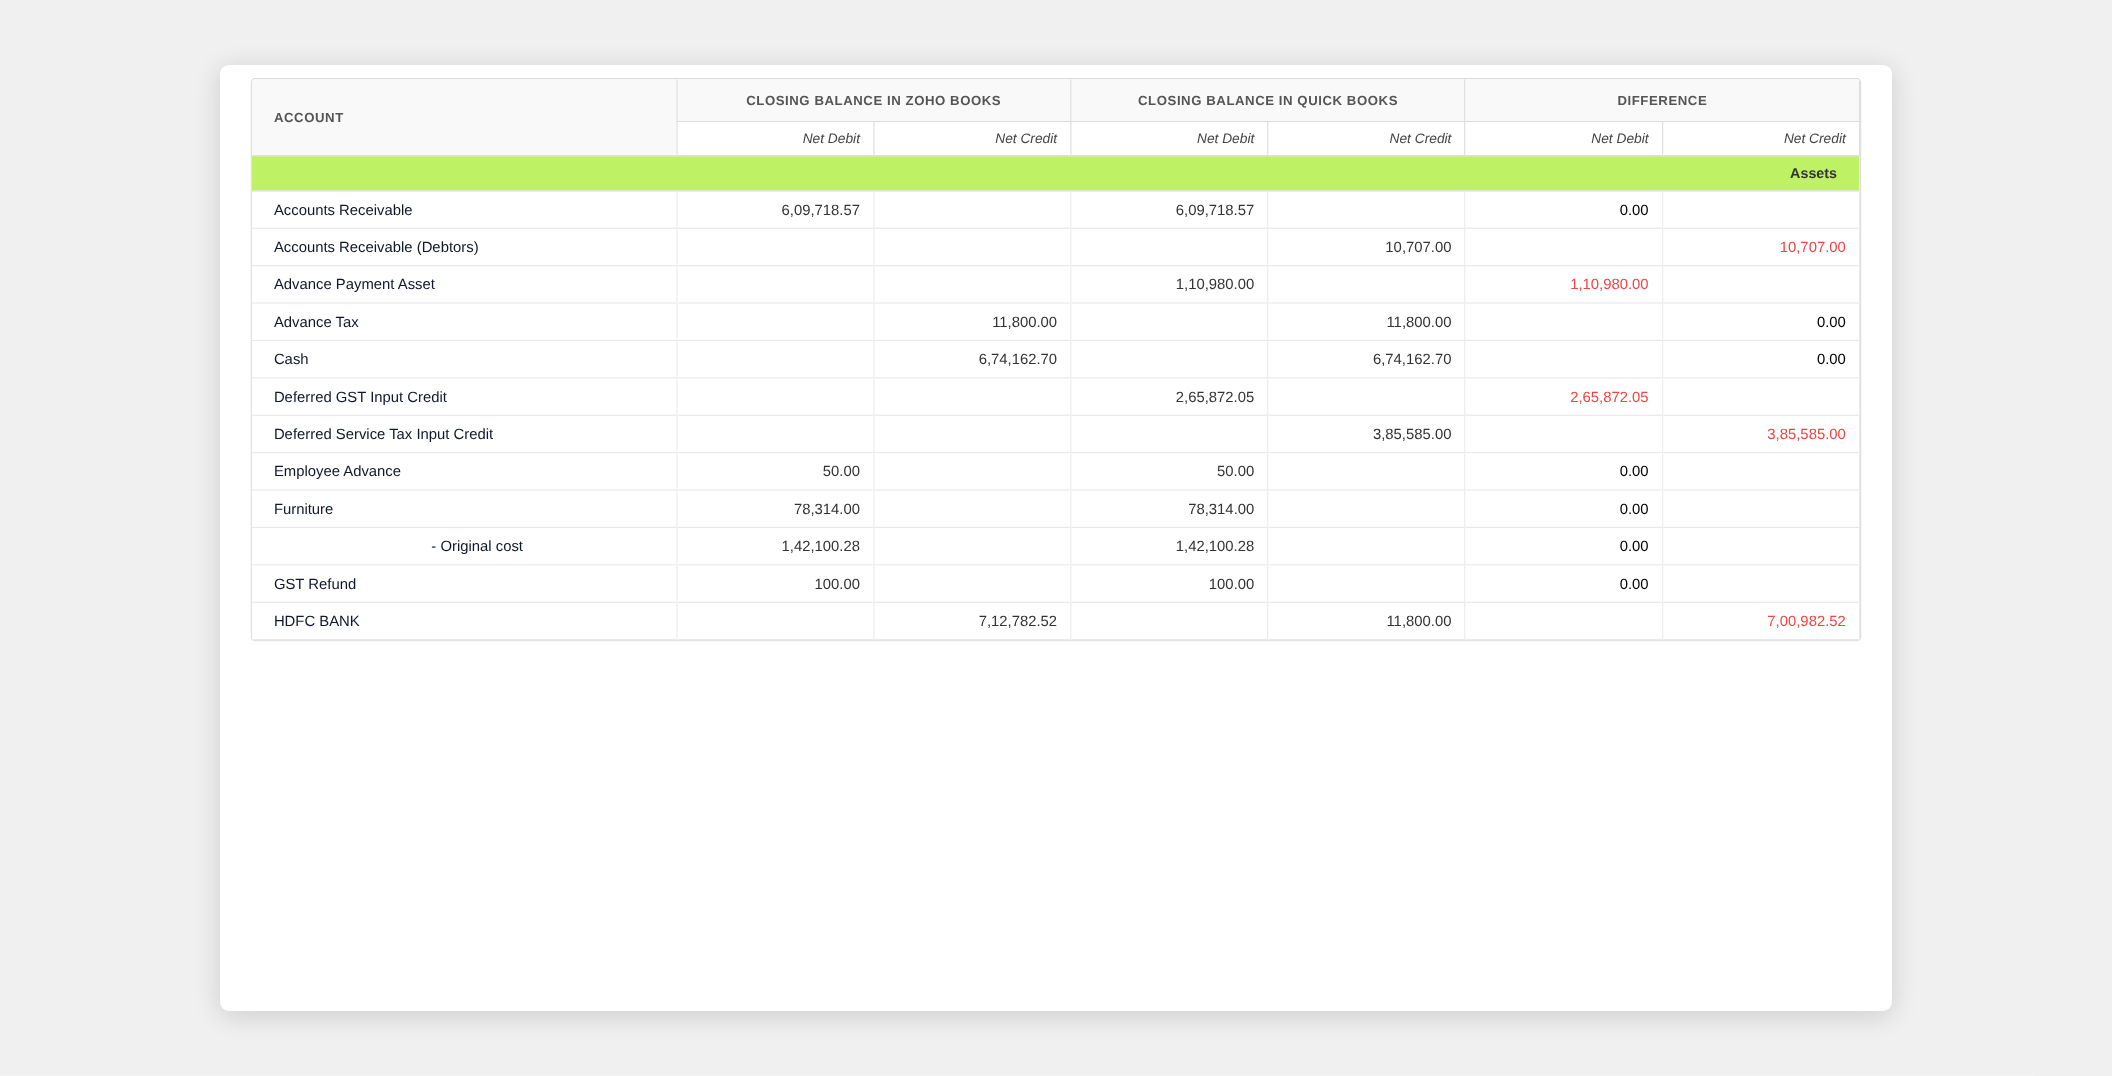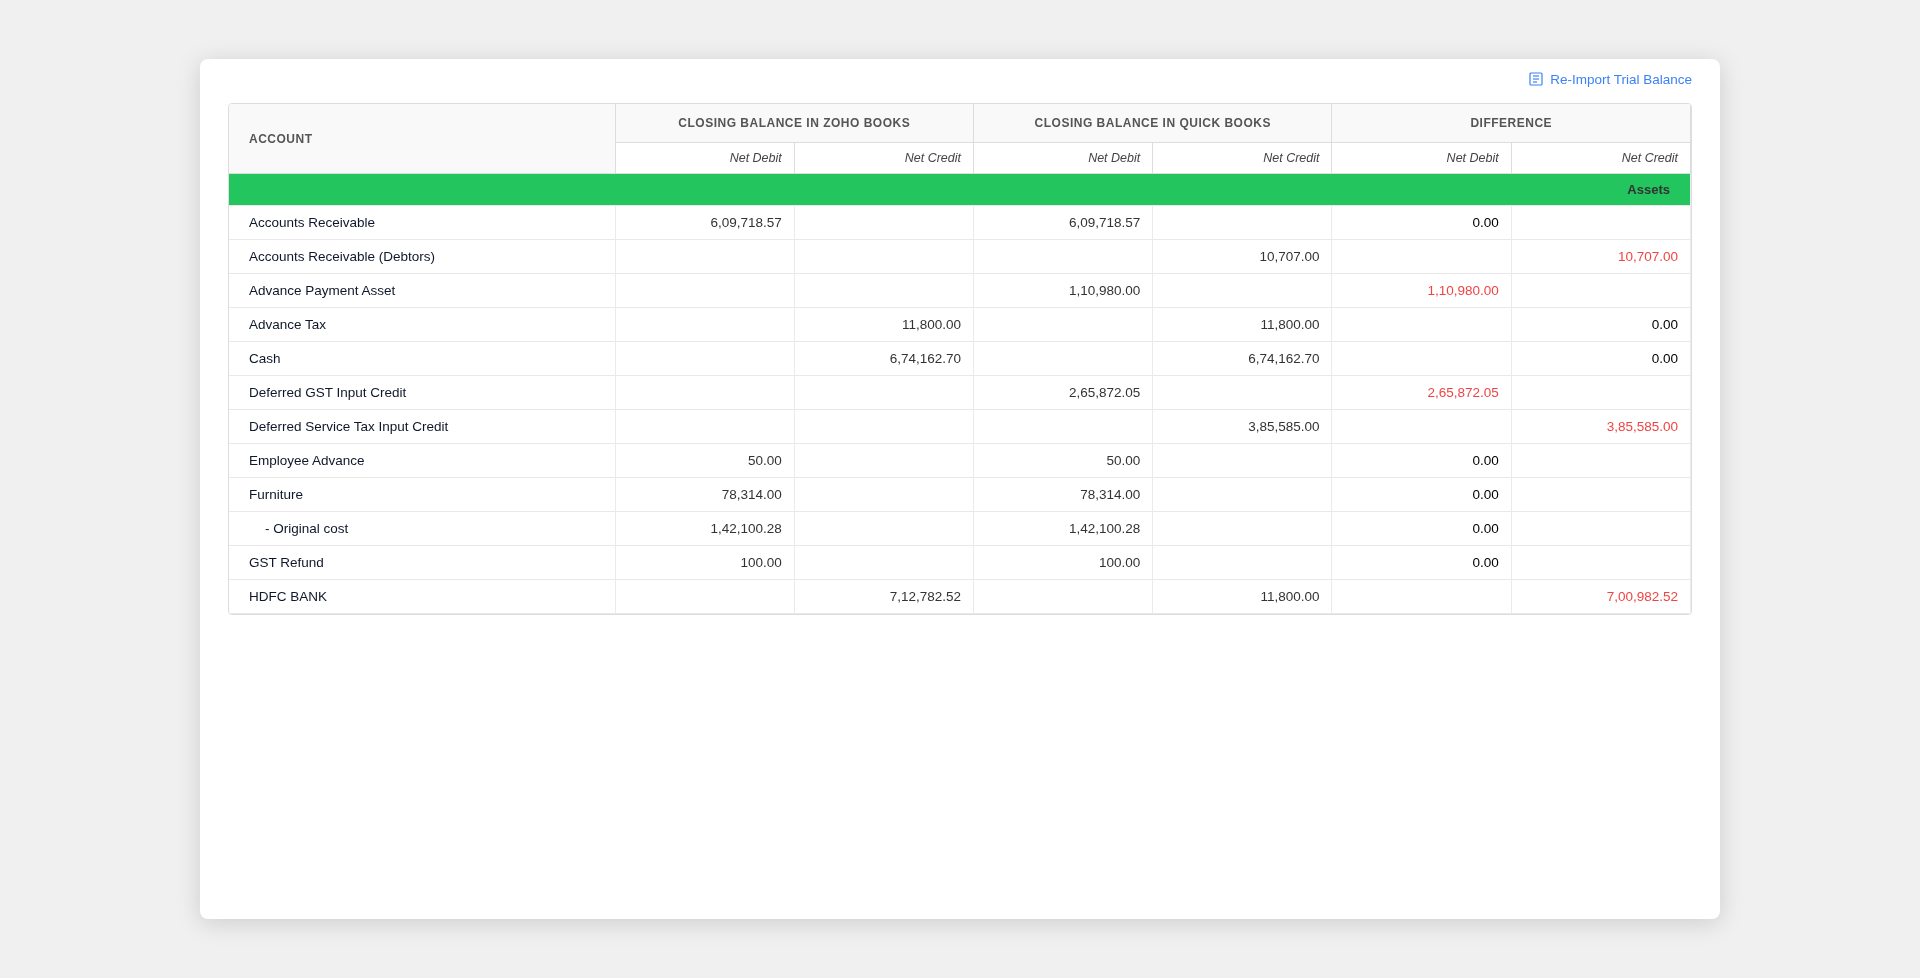--- a/index.html
+++ b/index.html
@@ -110,21 +110,21 @@
       background: #fff;
       border-bottom: 1px solid #ddd;
       border-right: 1px solid #ddd;
       text-align: right;
       font-size: 12.5px;
       font-weight: 400;
       color: #444;
       padding: 8px 12px;
     }
     .group-row td {
-      background: #22c55e;
+      background: #bef264;
       font-size: 13px;
       font-weight: 600;
       color: #333;
       padding: 8px 20px;
       border-bottom: 1px solid #e8e8e8;
     }
     tbody tr {
       border-bottom: 1px solid #e8e8e8;
     }
     tbody td {
@@ -135,40 +135,30 @@
       text-align: right;
     }
     tbody td.account-cell {
       text-align: left;
       padding-left: 20px;
       color: #0f172a;
       cursor: pointer;
     }
     tbody td.account-cell.indent {
       padding-left: 36px;
+      text-align: center;
     }
     .val-green { color: #000000; }
     .val-red { color: #ef4444; }
   </style>
 </head>
 <body>
 
 <div class="modal-overlay">
   <div class="modal-body">
-    <div class="top-bar">
-      <button class="re-import-btn">
-        <svg width="16" height="16" viewBox="0 0 16 16" fill="none">
-          <rect x="2" y="2" width="12" height="12" rx="1" stroke="#3b82f6" stroke-width="1.2" fill="none"></rect>
-          <line x1="5" y1="5" x2="11" y2="5" stroke="#3b82f6" stroke-width="1.2"></line>
-          <line x1="5" y1="8" x2="11" y2="8" stroke="#3b82f6" stroke-width="1.2"></line>
-          <line x1="5" y1="11" x2="9" y2="11" stroke="#3b82f6" stroke-width="1.2"></line>
-        </svg>
-        <span>Re-Import Trial Balance</span>
-      </button>
-    </div>
     <div class="table-wrapper">
       <table>
         <thead>
           <tr class="header-top">
             <th class="account-th col-account" rowspan="2">ACCOUNT</th>
             <th colspan="2">CLOSING BALANCE IN ZOHO BOOKS</th>
             <th colspan="2">CLOSING BALANCE IN QUICK BOOKS</th>
             <th colspan="2">DIFFERENCE</th>
           </tr>
           <tr class="header-sub">

